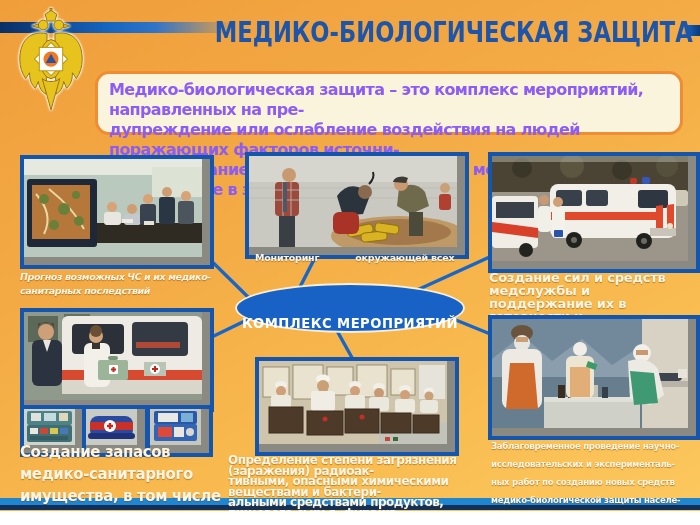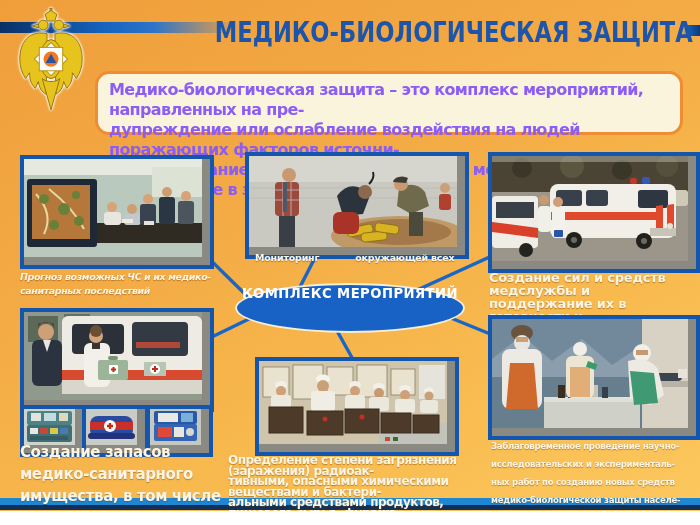--- a/index.html
+++ b/index.html
@@ -25,21 +25,21 @@
   .cap{position:absolute;z-index:2;font-weight:bold;color:#fdf5e3;
     text-shadow:0 1px 1px rgba(110,60,0,0.45);white-space:pre-line;}
   .cap1{left:20px;top:270px;width:205px;font-size:9.5px;letter-spacing:-0.4px;line-height:13.5px;font-style:italic;}
   .cap2{left:245px;top:252px;width:216px;font-size:9.5px;letter-spacing:-0.2px;display:flex;gap:36px;padding-left:10px;box-sizing:border-box;}
   .cap3{left:489px;top:271px;width:204px;font-size:13px;letter-spacing:-0.2px;line-height:13px;}
   .cap4{left:20px;top:441px;width:208px;font-size:15px;letter-spacing:-0.4px;line-height:22px;}
   .cap5{left:228px;top:455px;width:254px;font-size:12px;letter-spacing:-0.5px;line-height:10.6px;}
   .cap6{left:491px;top:437px;width:202px;font-size:8.6px;letter-spacing:-0.3px;line-height:18px;}
   .hub{position:absolute;left:235px;top:283px;width:230px;height:50px;z-index:3;
     background:#1762c4;border:2px solid #f7eed6;border-radius:50%;box-sizing:border-box;
-    display:flex;align-items:flex-start;justify-content:center;}
+    display:flex;align-items:flex-end;justify-content:center;}
   .hub span{color:#fff;font-weight:bold;font-size:14px;letter-spacing:0.5px;white-space:nowrap;
     transform:scaleX(0.94);}
   .bbar{position:absolute;left:0;top:498px;width:700px;height:12px;z-index:1;
     background:linear-gradient(to bottom,#1f86d2 0%,#1f86d2 56%,#0f2f58 56%,#143158 100%);}
 </style>
 </head>
 <body>
 
 <div class="poster">
 

